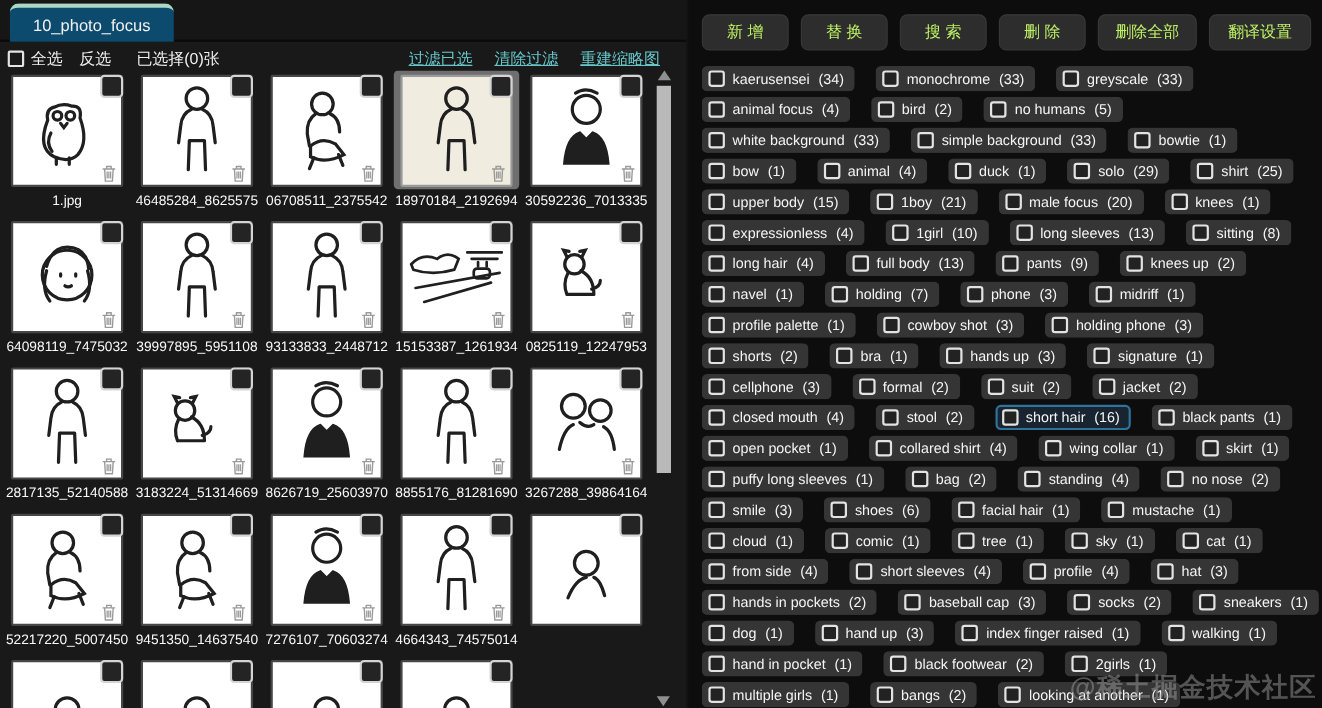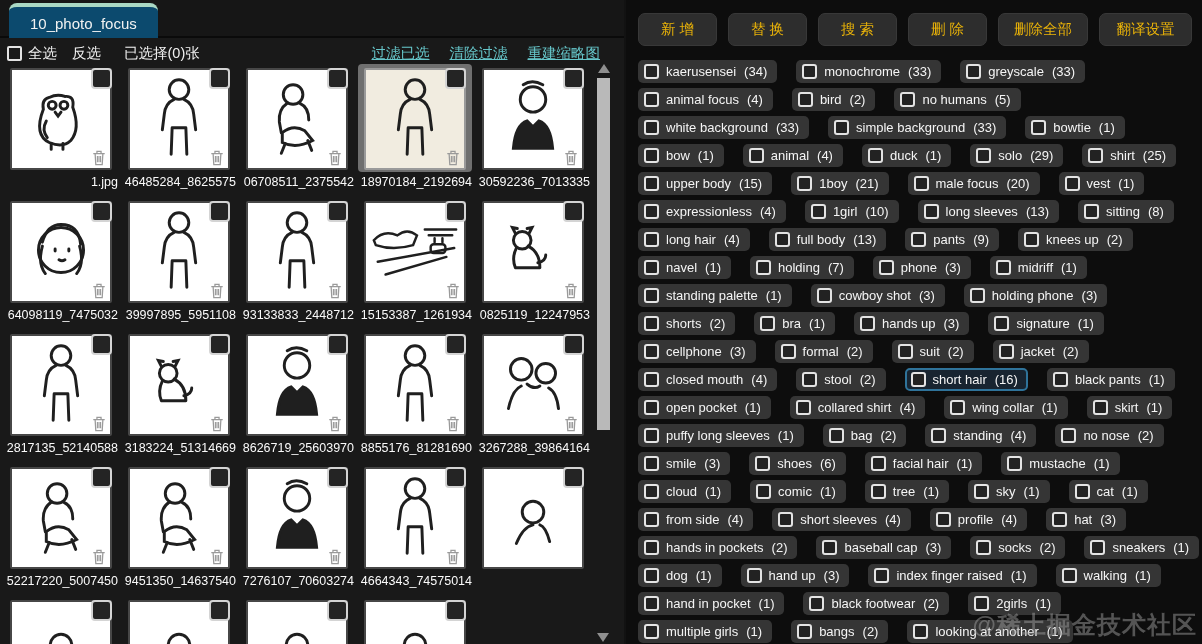--- a/index.html
+++ b/index.html
@@ -45,35 +45,35 @@
   }
   .thumb.selected .img-box { background:#f1ece0; border-color:#9a9a9a; }
   .sketch { position:absolute; left:0; top:0; width:100%; height:100%; }
   .thumb-check {
     position:absolute; top:-2px; right:-2px; width:21px; height:21px;
     background:#242424; border:2px solid #d4d4d4; border-radius:4px;
   }
   .trash { position:absolute; right:4px; bottom:2px; width:14px; height:16px; }
   .filename {
     margin-top:2px; color:#fafafa; font-size:12.5px; line-height:16px;
-    white-space:nowrap; overflow:hidden; max-width:118px;text-align:right;
+    white-space:nowrap; overflow:hidden; max-width:118px;
   }
   
   .vscroll { position:absolute; left:597px; top:62px; width:13px; height:582px; }
   .arr-up { width:0; height:0; margin:2px auto 0; border-left:6px solid transparent;
             border-right:6px solid transparent; border-bottom:9px solid #8f8f8f; }
   .vthumb { position:absolute; left:0; top:16px; width:13px; height:352px; background:#b9b9b9; }
   .arr-down { position:absolute; left:0; bottom:2px; width:0; height:0;
               border-left:6px solid transparent; border-right:6px solid transparent;
               border-top:9px solid #8f8f8f; }
   
   .right-panel { position:absolute; left:626px; top:0; width:576px; height:644px; background:#0d0d0d; }
   .btn-row { display:flex; justify-content:space-between; padding:13px 10px 5px 12px; }
   .abtn {
-    background:#2d2d2d; color:#eab308; font-size:14.5px; text-align:center;
+    background:#2d2d2d; color:#bef264; font-size:14.5px; text-align:center;
     padding:6px 0; border-radius:7px; width:79px; cursor:pointer;
     border:1px solid #383838;
   }
   .abtn:nth-child(5) { width:90px; }
   .abtn:nth-child(6) { width:93px; }
   .tag-list {
     display:flex; flex-wrap:wrap; gap:5px 19px; align-content:flex-start;
     padding:9px 2px 0 12px;
   }
   .tag {
@@ -677,21 +677,21 @@
   </span>
 
   <span class="tag">
     <span class="cbx"></span>
     <span class="tag-label">male focus</span>
     <span class="tag-count">(20)</span>
   </span>
 
   <span class="tag">
     <span class="cbx"></span>
-    <span class="tag-label">vest</span>
+    <span class="tag-label">knees</span>
     <span class="tag-count">(1)</span>
   </span>
 
   <span class="tag">
     <span class="cbx"></span>
     <span class="tag-label">expressionless</span>
     <span class="tag-count">(4)</span>
   </span>
 
   <span class="tag">
@@ -755,21 +755,21 @@
   </span>
 
   <span class="tag">
     <span class="cbx"></span>
     <span class="tag-label">midriff</span>
     <span class="tag-count">(1)</span>
   </span>
 
   <span class="tag">
     <span class="cbx"></span>
-    <span class="tag-label">standing palette</span>
+    <span class="tag-label">profile palette</span>
     <span class="tag-count">(1)</span>
   </span>
 
   <span class="tag">
     <span class="cbx"></span>
     <span class="tag-label">cowboy shot</span>
     <span class="tag-count">(3)</span>
   </span>
 
   <span class="tag">

